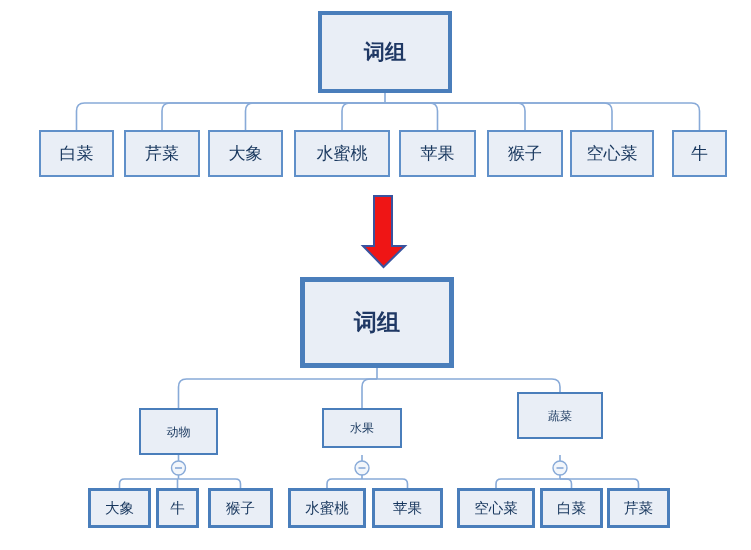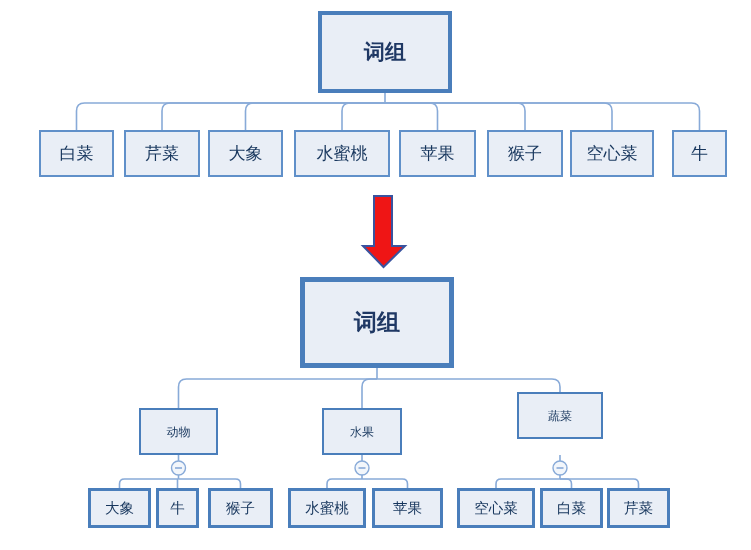--- a/index.html
+++ b/index.html
@@ -161,21 +161,21 @@
     <span>牛</span>
   </div>
 
   <div class="node root-node root-bottom" style="left:300px;top:277px;width:154px;height:91px">
     <span>词组</span>
   </div>
 
   <div class="node cat-node" style="left:139px;top:408px;width:79px;height:47px">
     <span>动物</span>
   </div>
-  <div class="node cat-node" style="left:322px;top:408px;width:80px;height:47px">
+  <div class="node cat-node" style="left:322px;top:408px;width:80px;height:40px">
     <span>水果</span>
   </div>
   <div class="node cat-node" style="left:517px;top:392px;width:86px;height:47px">
     <span>蔬菜</span>
   </div>
 
   <div class="node leaf-sm" style="left:88px;top:488px;width:63px;height:40px">
     <span>大象</span>
   </div>
   <div class="node leaf-sm" style="left:156px;top:488px;width:43px;height:40px">

